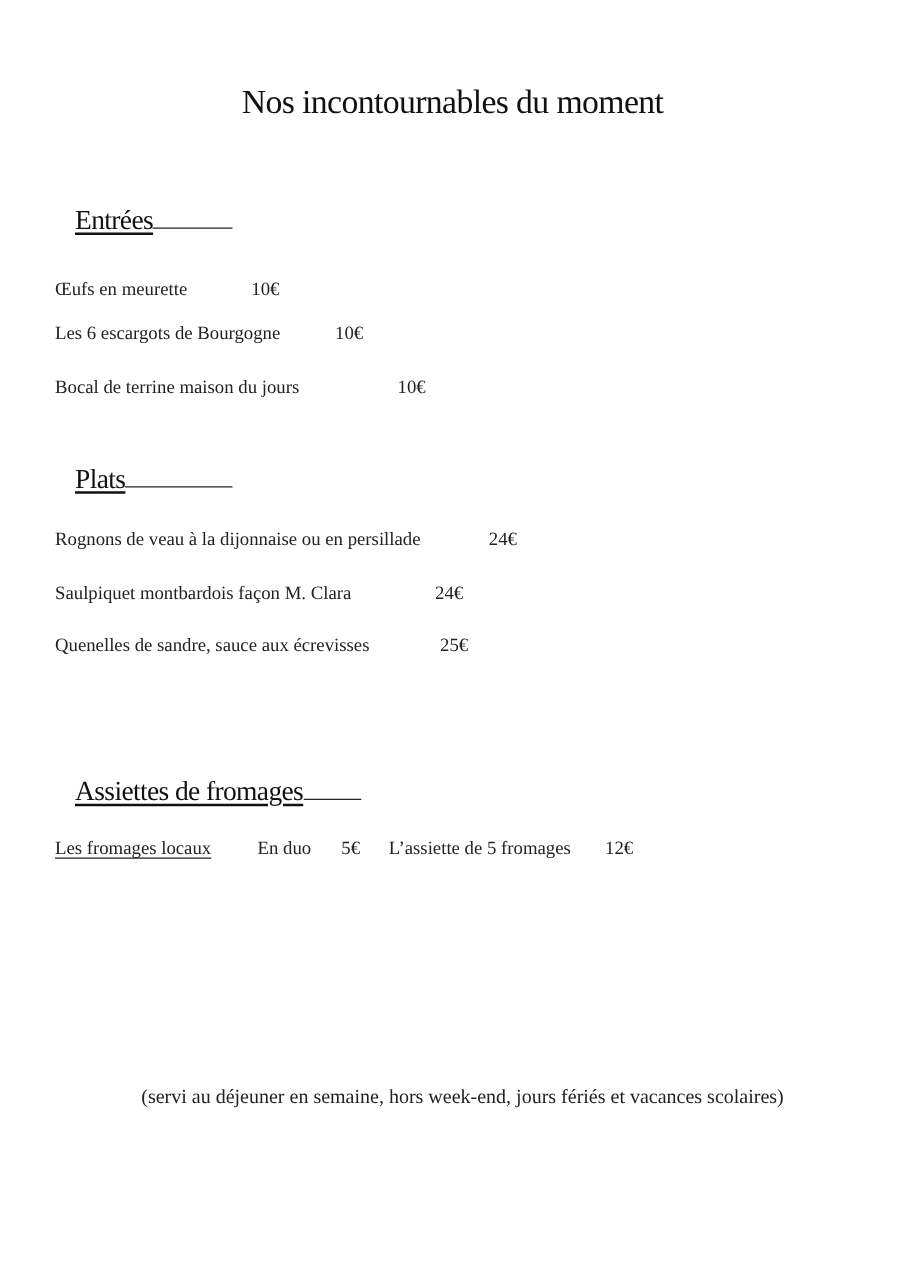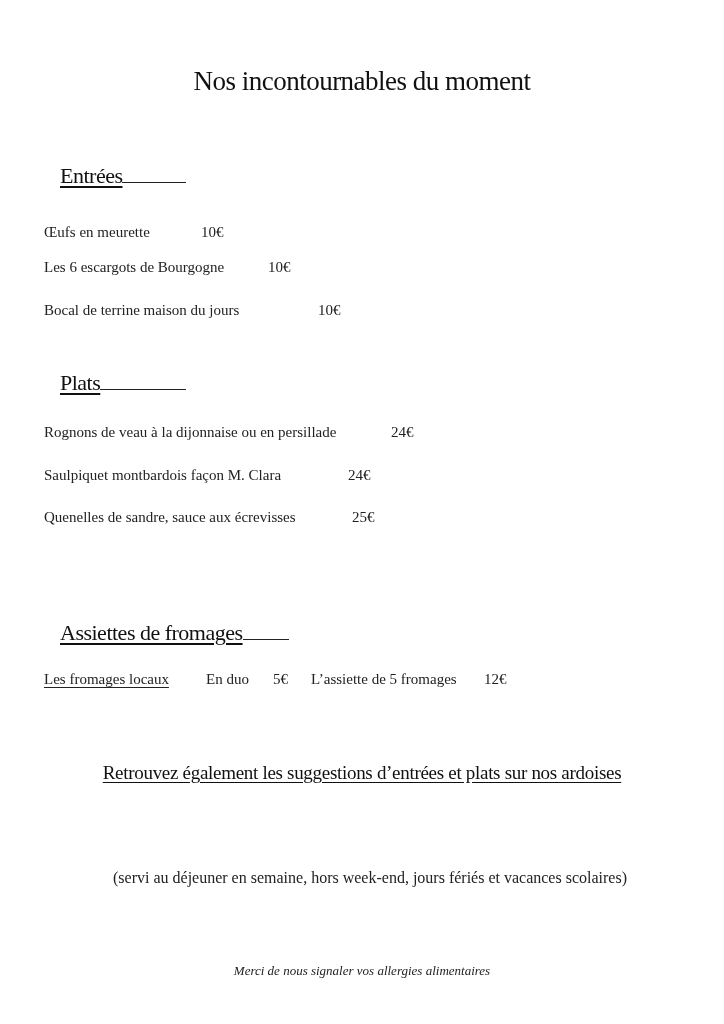--- a/index.html
+++ b/index.html
@@ -86,18 +86,16 @@
     <span class="lbl">Assiettes de fromages</span><span class="rule" style="width:46px;"></span>
   </div>
   <div class="cheese-row">
     <span class="u" style="left:0;">Les fromages locaux</span>
     <span style="left:162px;">En duo</span>
     <span style="left:229px;">5€</span>
     <span style="left:267px;">L’assiette de 5 fromages</span>
     <span style="left:440px;">12€</span>
   </div>
 
-  <div class="center-line u" style="top:762px; font-size:19px; letter-spacing:-0.3px;">Retrouvez également les suggestions d’entrées et plats sur nos ardoises</div>
 
   <div class="center-line" style="top:869px; font-size:16px; color:#222;padding-left:16px;">(servi au déjeuner en semaine, hors week-end, jours fériés et vacances scolaires)</div>
 
-  <div class="footer">Merci de nous signaler vos allergies alimentaires</div>
 </div>
 
 </body></html>

